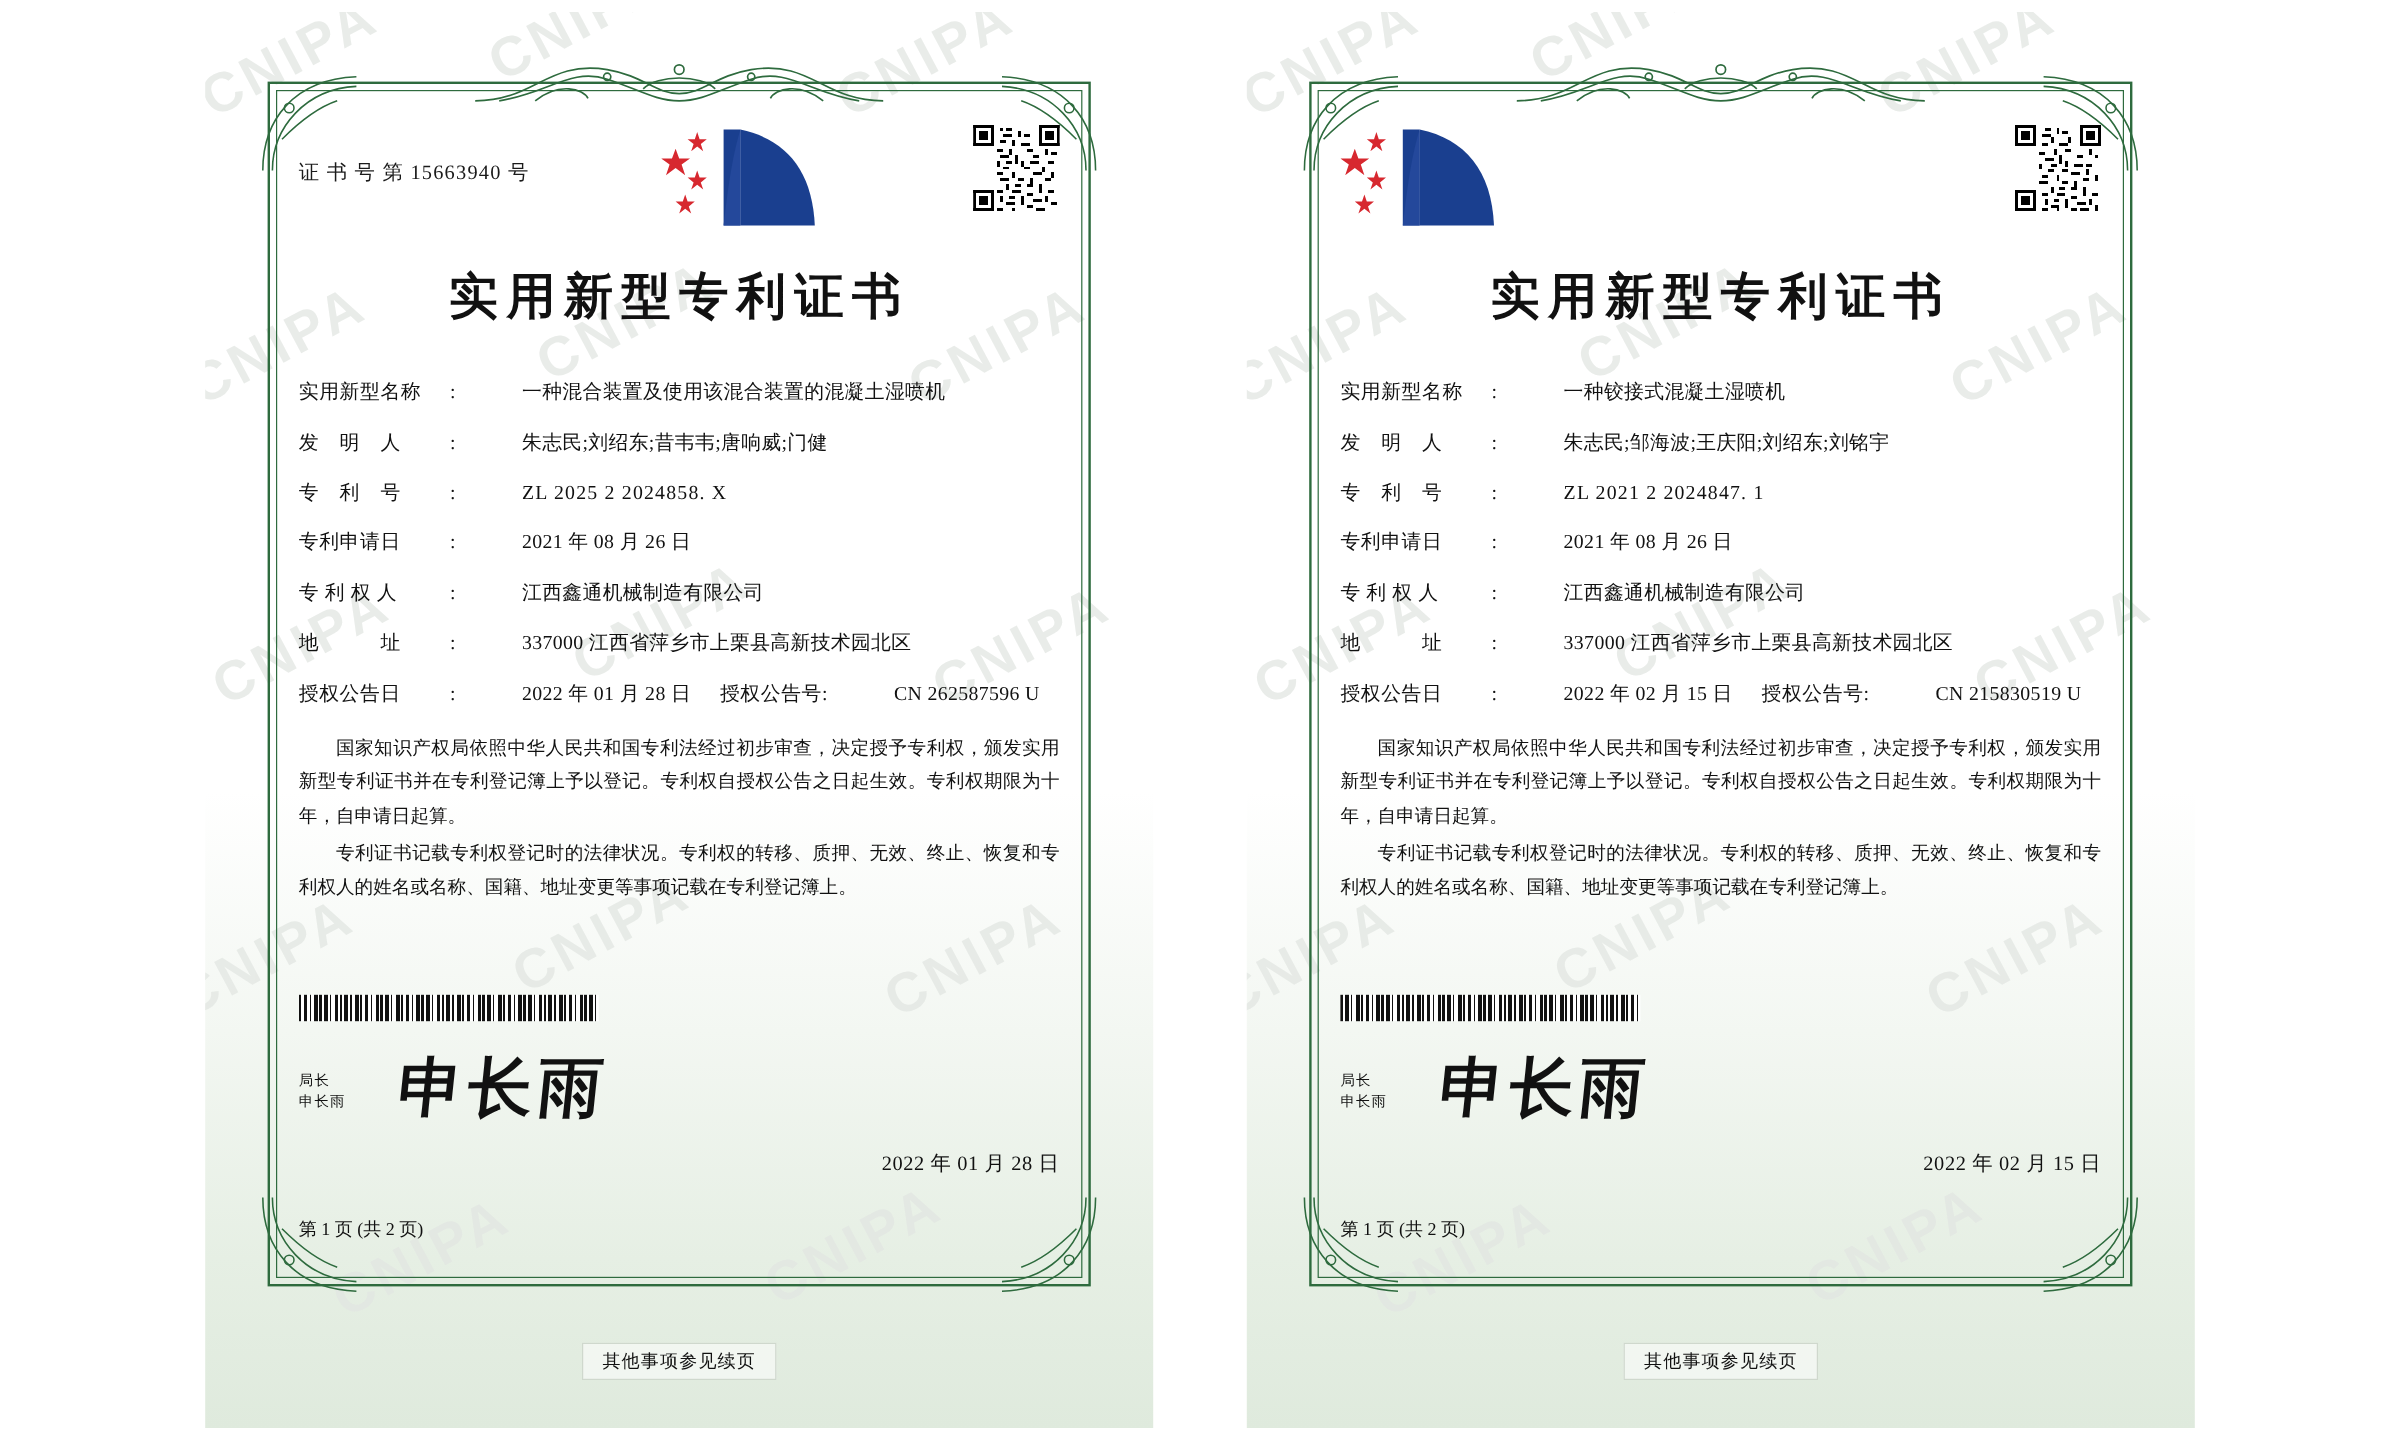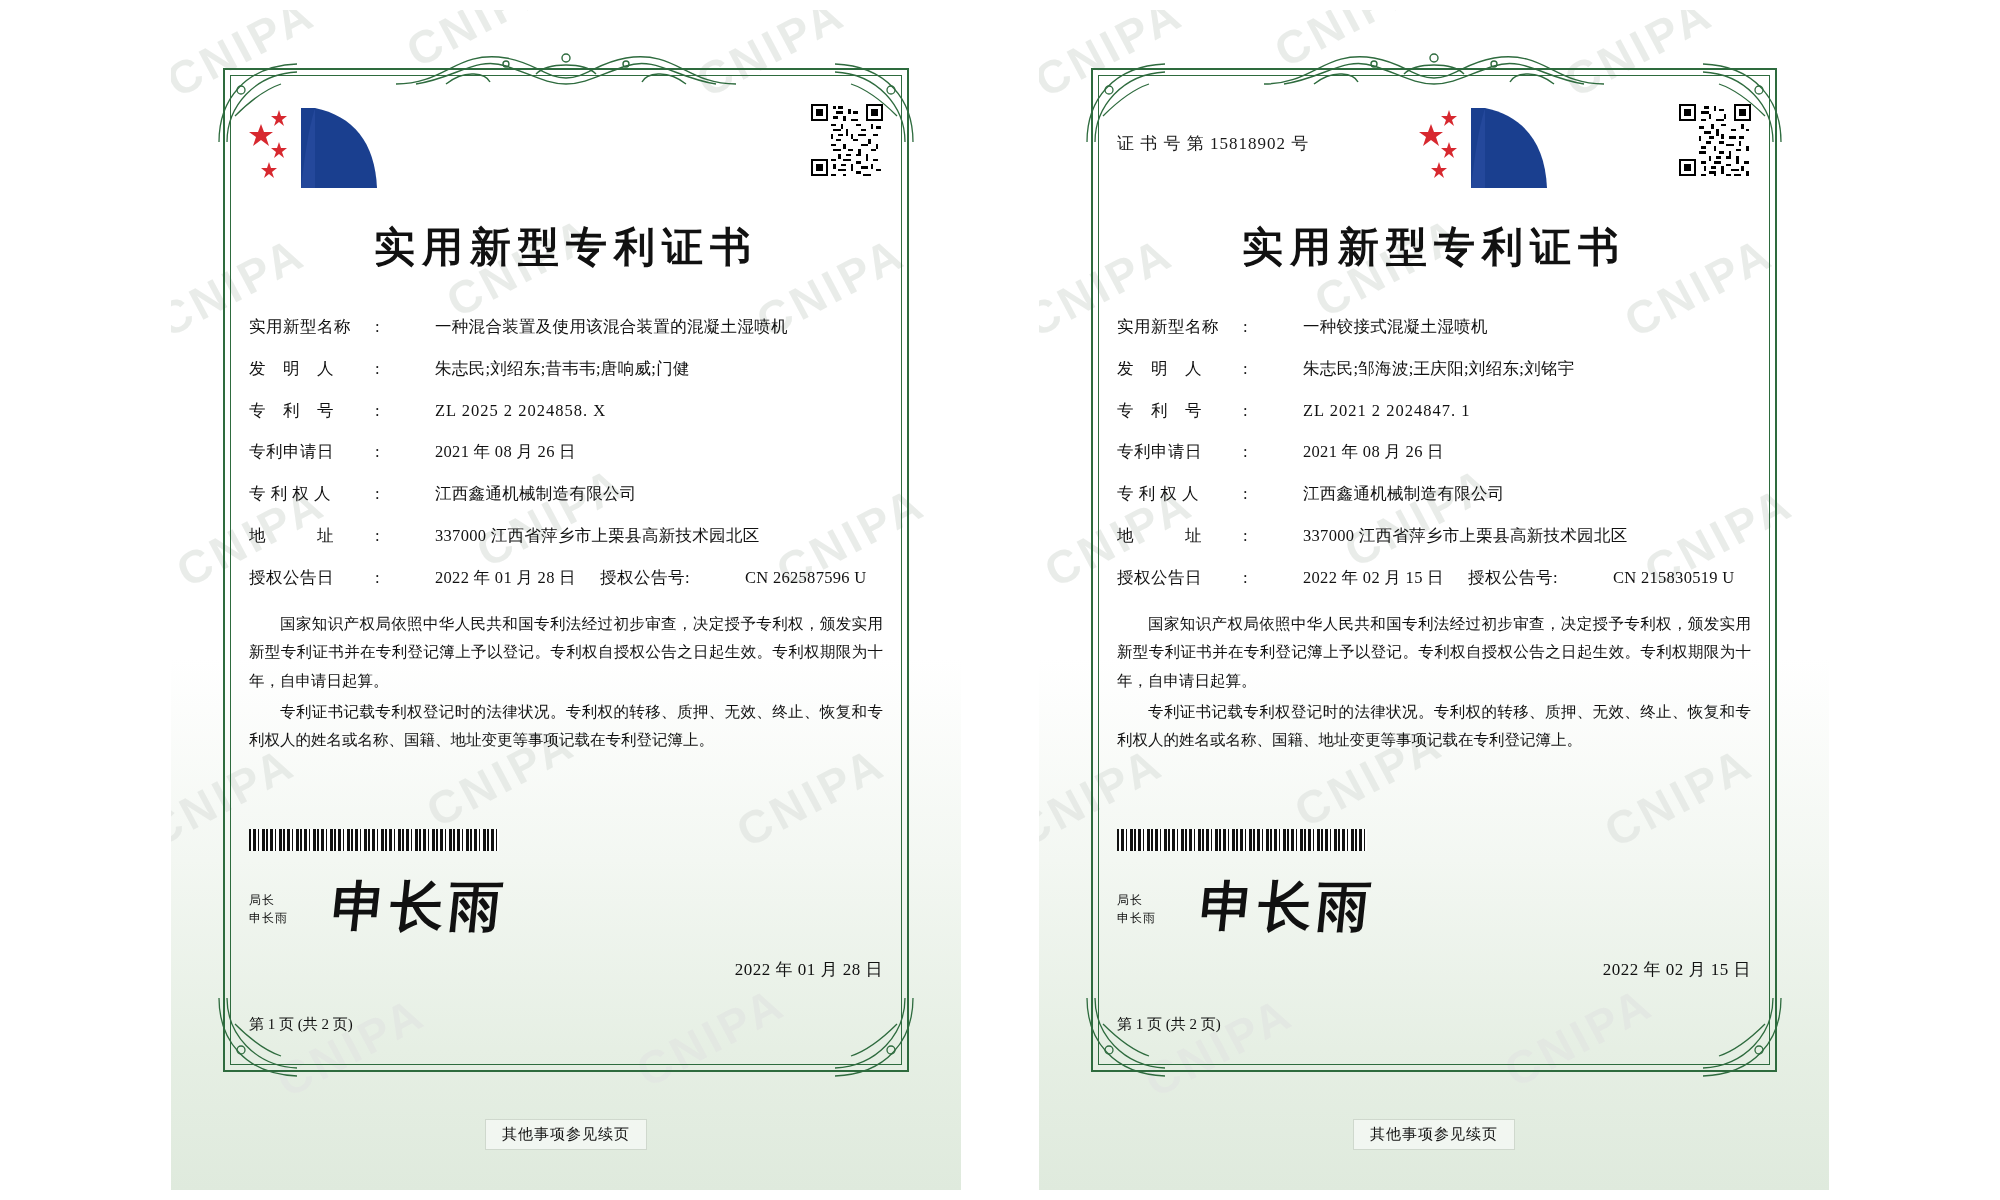--- a/index.html
+++ b/index.html
@@ -279,20 +279,21 @@
       <g stroke="#2e6b3e" fill="none" stroke-width="1.3">
         <path d="M4 82 C 4 40, 30 6, 82 4"></path>
         <path d="M12 82 C 12 46, 40 14, 82 12"></path>
         <circle cx="26" cy="30" r="4"></circle>
         <path d="M20 56 C 32 44, 48 30, 66 24"></path>
       </g>
     </svg>
 
     <div class="content">
       <div class="row-top">
+        <div class="cert-no">证 书 号 第 15663940 号</div>
 
         <svg class="logo" viewBox="0 0 150 92">
           <g fill="#d7282f">
             <polygon points="12,22 15,30 24,30 17,35 20,44 12,38 4,44 7,35 0,30 9,30"></polygon>
             <polygon points="30,8 32,14 38,14 33,18 35,24 30,20 25,24 27,18 22,14 28,14"></polygon>
             <polygon points="30,40 32,46 38,46 33,50 35,56 30,52 25,56 27,50 22,46 28,46"></polygon>
             <polygon points="20,60 22,66 28,66 23,70 25,76 20,72 15,76 17,70 12,66 18,66"></polygon>
           </g>
           <path d="M52 86 L52 6 L66 6 L66 86 Z" fill="#1a3f8f"></path>
           <path d="M66 6 C 104 14, 126 40, 128 86 L66 86 Z" fill="#1a3f8f"></path>
@@ -499,21 +500,20 @@
       <g stroke="#2e6b3e" fill="none" stroke-width="1.3">
         <path d="M4 82 C 4 40, 30 6, 82 4"></path>
         <path d="M12 82 C 12 46, 40 14, 82 12"></path>
         <circle cx="26" cy="30" r="4"></circle>
         <path d="M20 56 C 32 44, 48 30, 66 24"></path>
       </g>
     </svg>
 
     <div class="content">
       <div class="row-top">
-        <div class="cert-no">证 书 号 第 15818902 号</div>
 
         <svg class="logo" viewBox="0 0 150 92">
           <g fill="#d7282f">
             <polygon points="12,22 15,30 24,30 17,35 20,44 12,38 4,44 7,35 0,30 9,30"></polygon>
             <polygon points="30,8 32,14 38,14 33,18 35,24 30,20 25,24 27,18 22,14 28,14"></polygon>
             <polygon points="30,40 32,46 38,46 33,50 35,56 30,52 25,56 27,50 22,46 28,46"></polygon>
             <polygon points="20,60 22,66 28,66 23,70 25,76 20,72 15,76 17,70 12,66 18,66"></polygon>
           </g>
           <path d="M52 86 L52 6 L66 6 L66 86 Z" fill="#1a3f8f"></path>
           <path d="M66 6 C 104 14, 126 40, 128 86 L66 86 Z" fill="#1a3f8f"></path>

